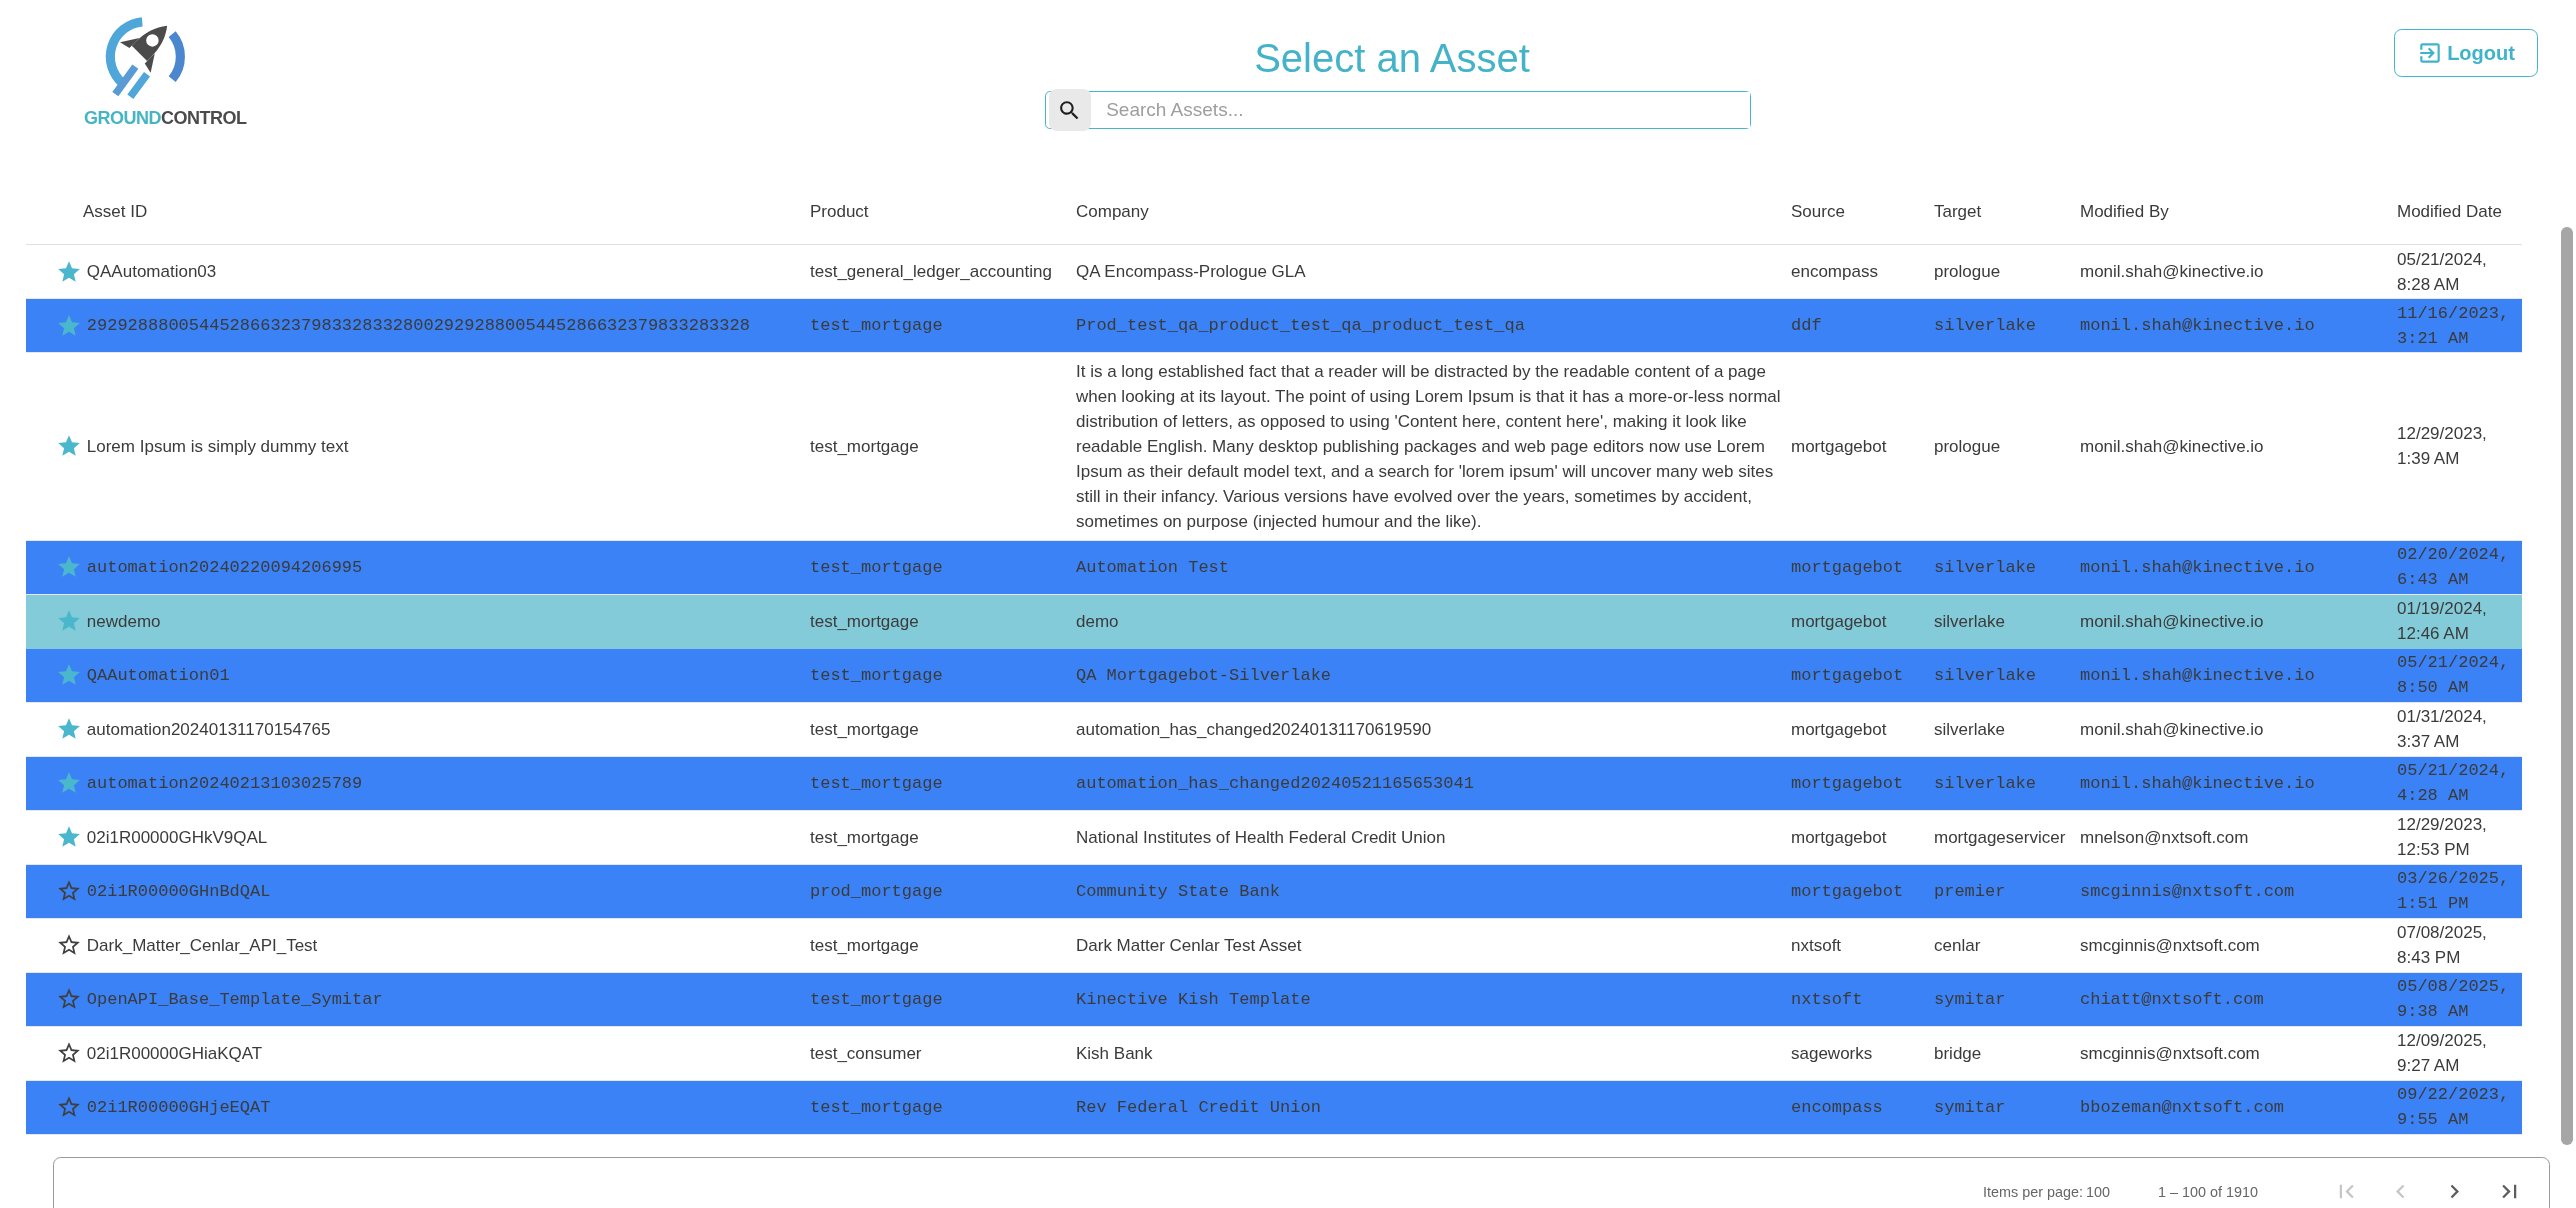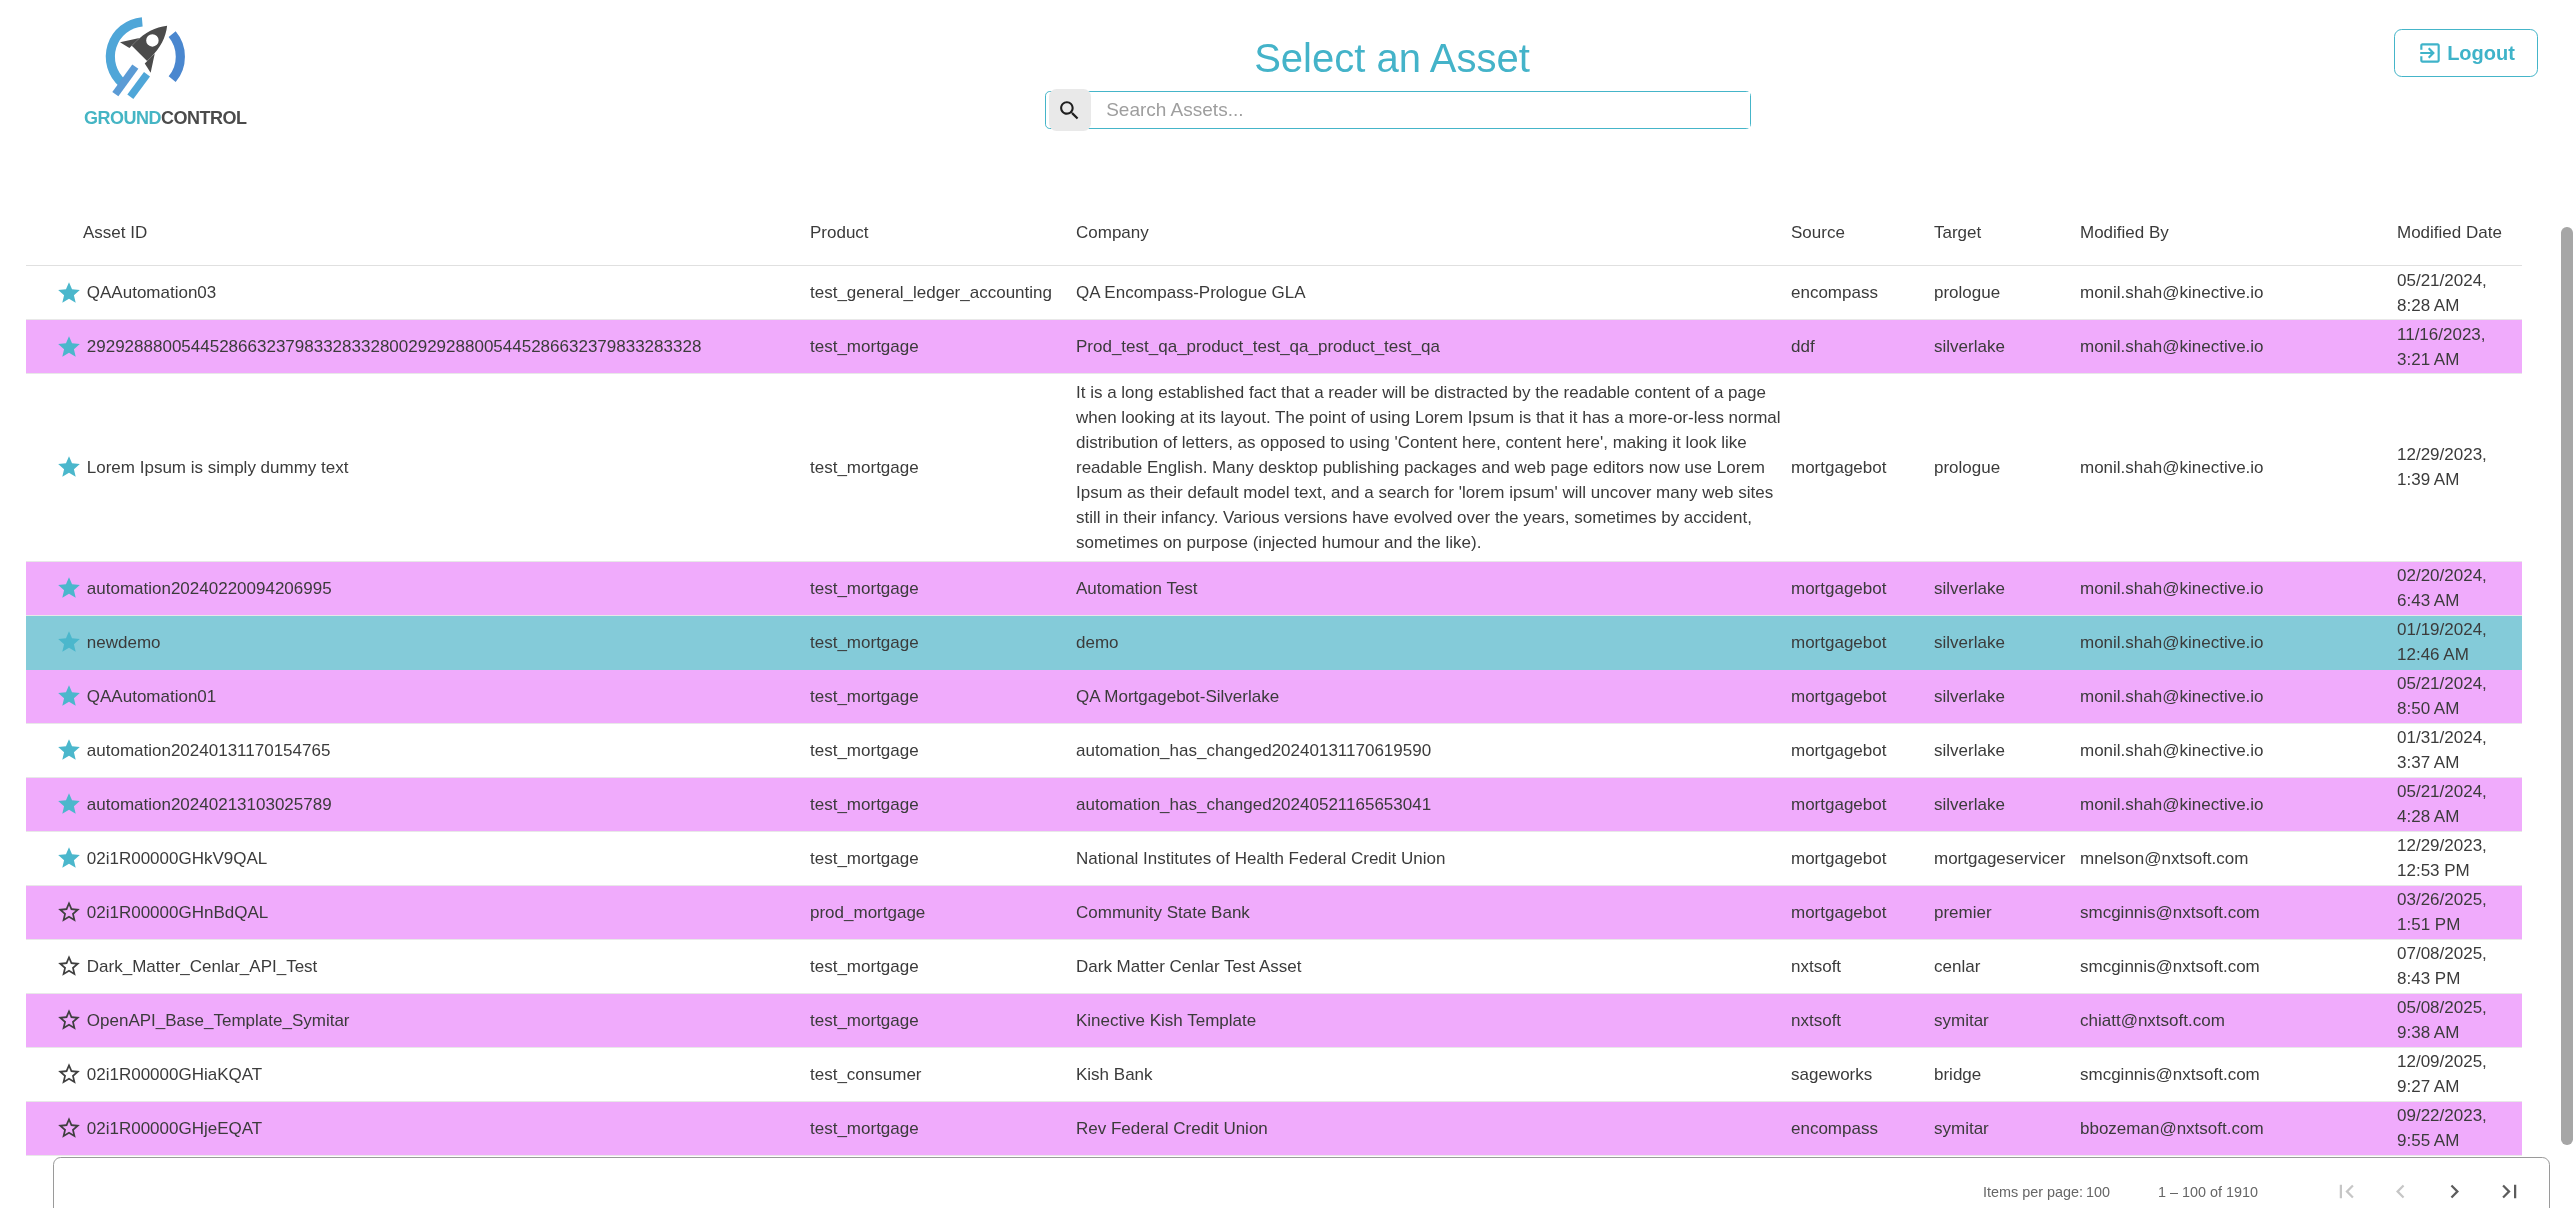--- a/index.html
+++ b/index.html
@@ -25,26 +25,26 @@
   .search-wrap { position:absolute; left:1045px; top:91px; width:706px; height:38px;
     border:1.9px solid #45b5c9; border-radius:4.8px; background:#fff;
     display:flex; align-items:center; }
   .search-iconbox { width:42px; height:42px; margin-left:2.9px; background:#e9e9e9;
     border-radius:7.7px; display:flex; align-items:center; justify-content:center; flex:0 0 auto; }
   .search-input { flex:1; border:none; outline:none; height:100%; font-size:19px;
     padding-left:15.3px; color:#333; font-family:"Liberation Sans", sans-serif; }
   .search-input::placeholder { color:#9e9e9e; }
 
   
-  .asset-table { position:absolute; left:26px; top:199px; width:2496px; }
+  .asset-table { position:absolute; left:26px; top:178px; width:2496px; }
   .t-row { display:grid; grid-template-columns:784px 266px 715px 143px 146px 317px 126px;
     align-items:center; border-bottom:1px solid #e8e8e8; min-height:54px; background:#fff; }
   .t-head { min-height:67px; color:#8c8c8c; font-size:17px; border-bottom:1px solid #e0e0e0; }
   .t-head .cell-asset { padding-left:57px; }
-  .t-row.alt { background:#f0abfc; }
+  .t-row.alt { background:#3b82f6;font-family:Liberation Mono, monospace; }
   .t-row.selected { background:#84cbd9; border-bottom:1px solid #84cbd9; }
   .t-row.tall { padding:5.8px 0; }
   .cell { font-size:17px; color:#3b3b3b; padding-right:9.6px; line-height:25px; overflow:hidden; }
   .cell-asset { display:flex; align-items:center; padding-left:30px; }
   .star { width:26px; height:26px; margin-right:4.8px; flex:0 0 auto; display:inline-flex;
     align-items:center; justify-content:center; cursor:pointer; }
   .cell-date { padding-right:0; }
 
   
   .pagination { position:absolute; left:53px; top:1157px; width:2497px; height:69px;

